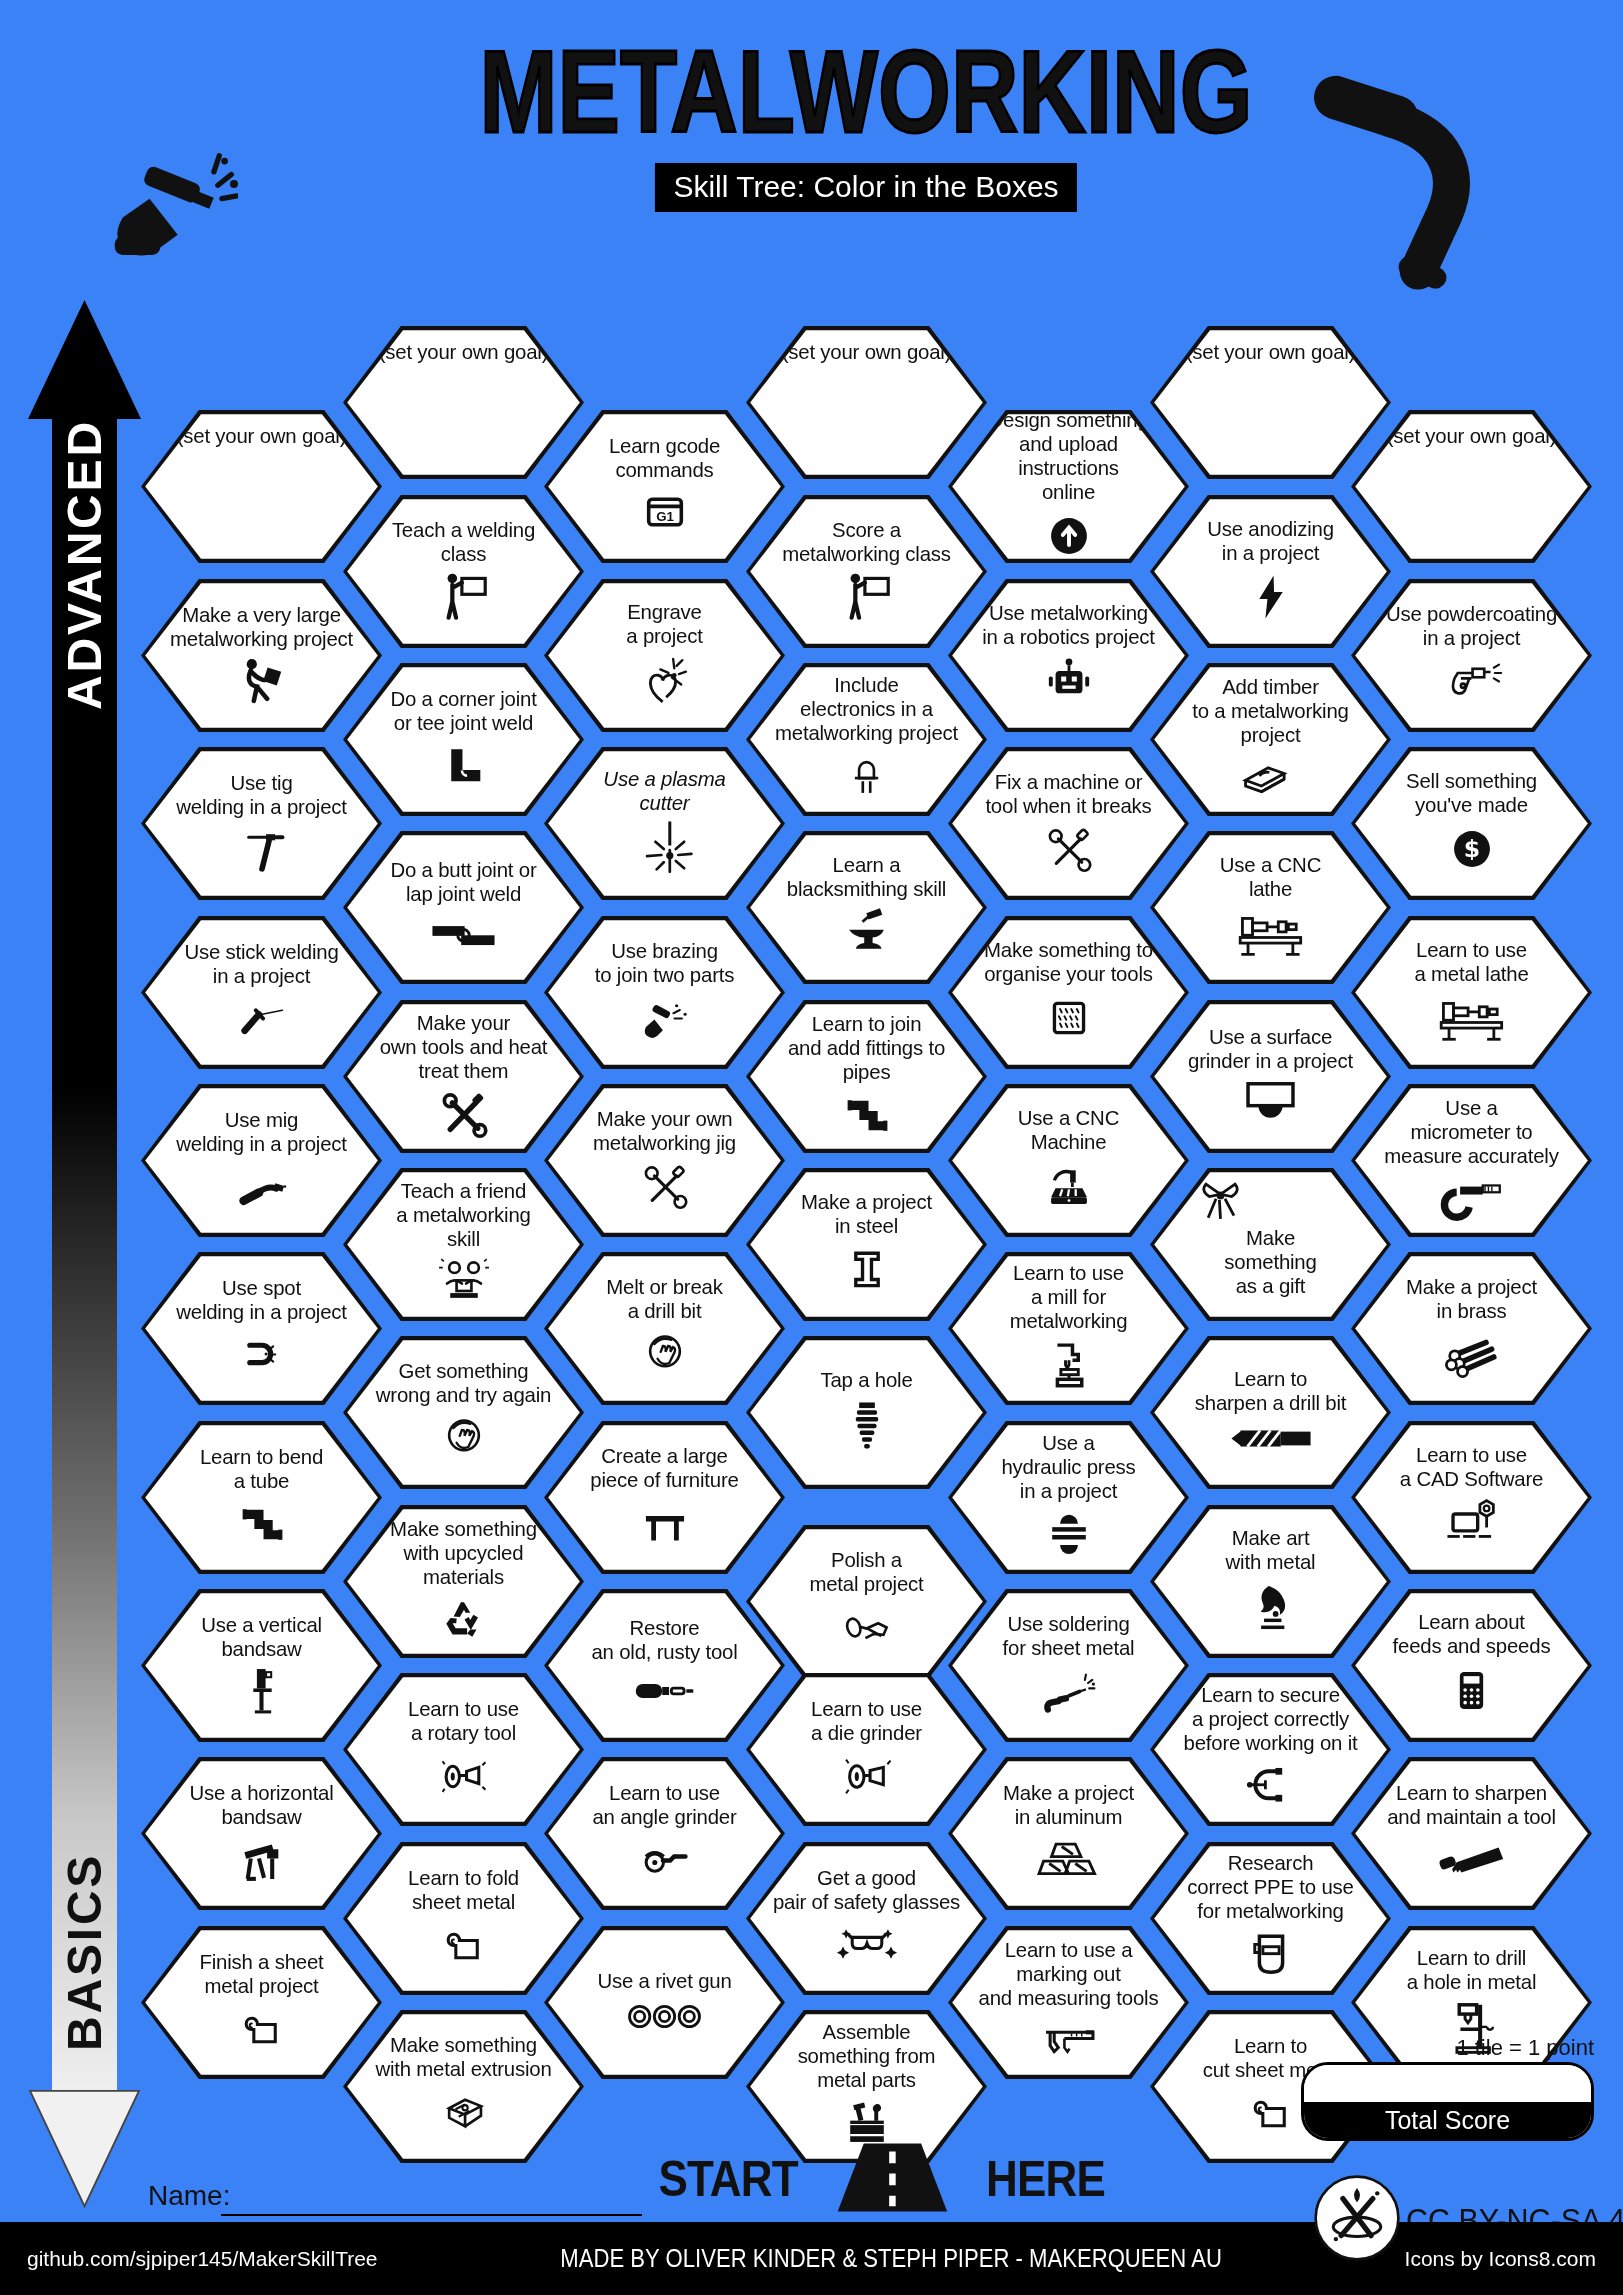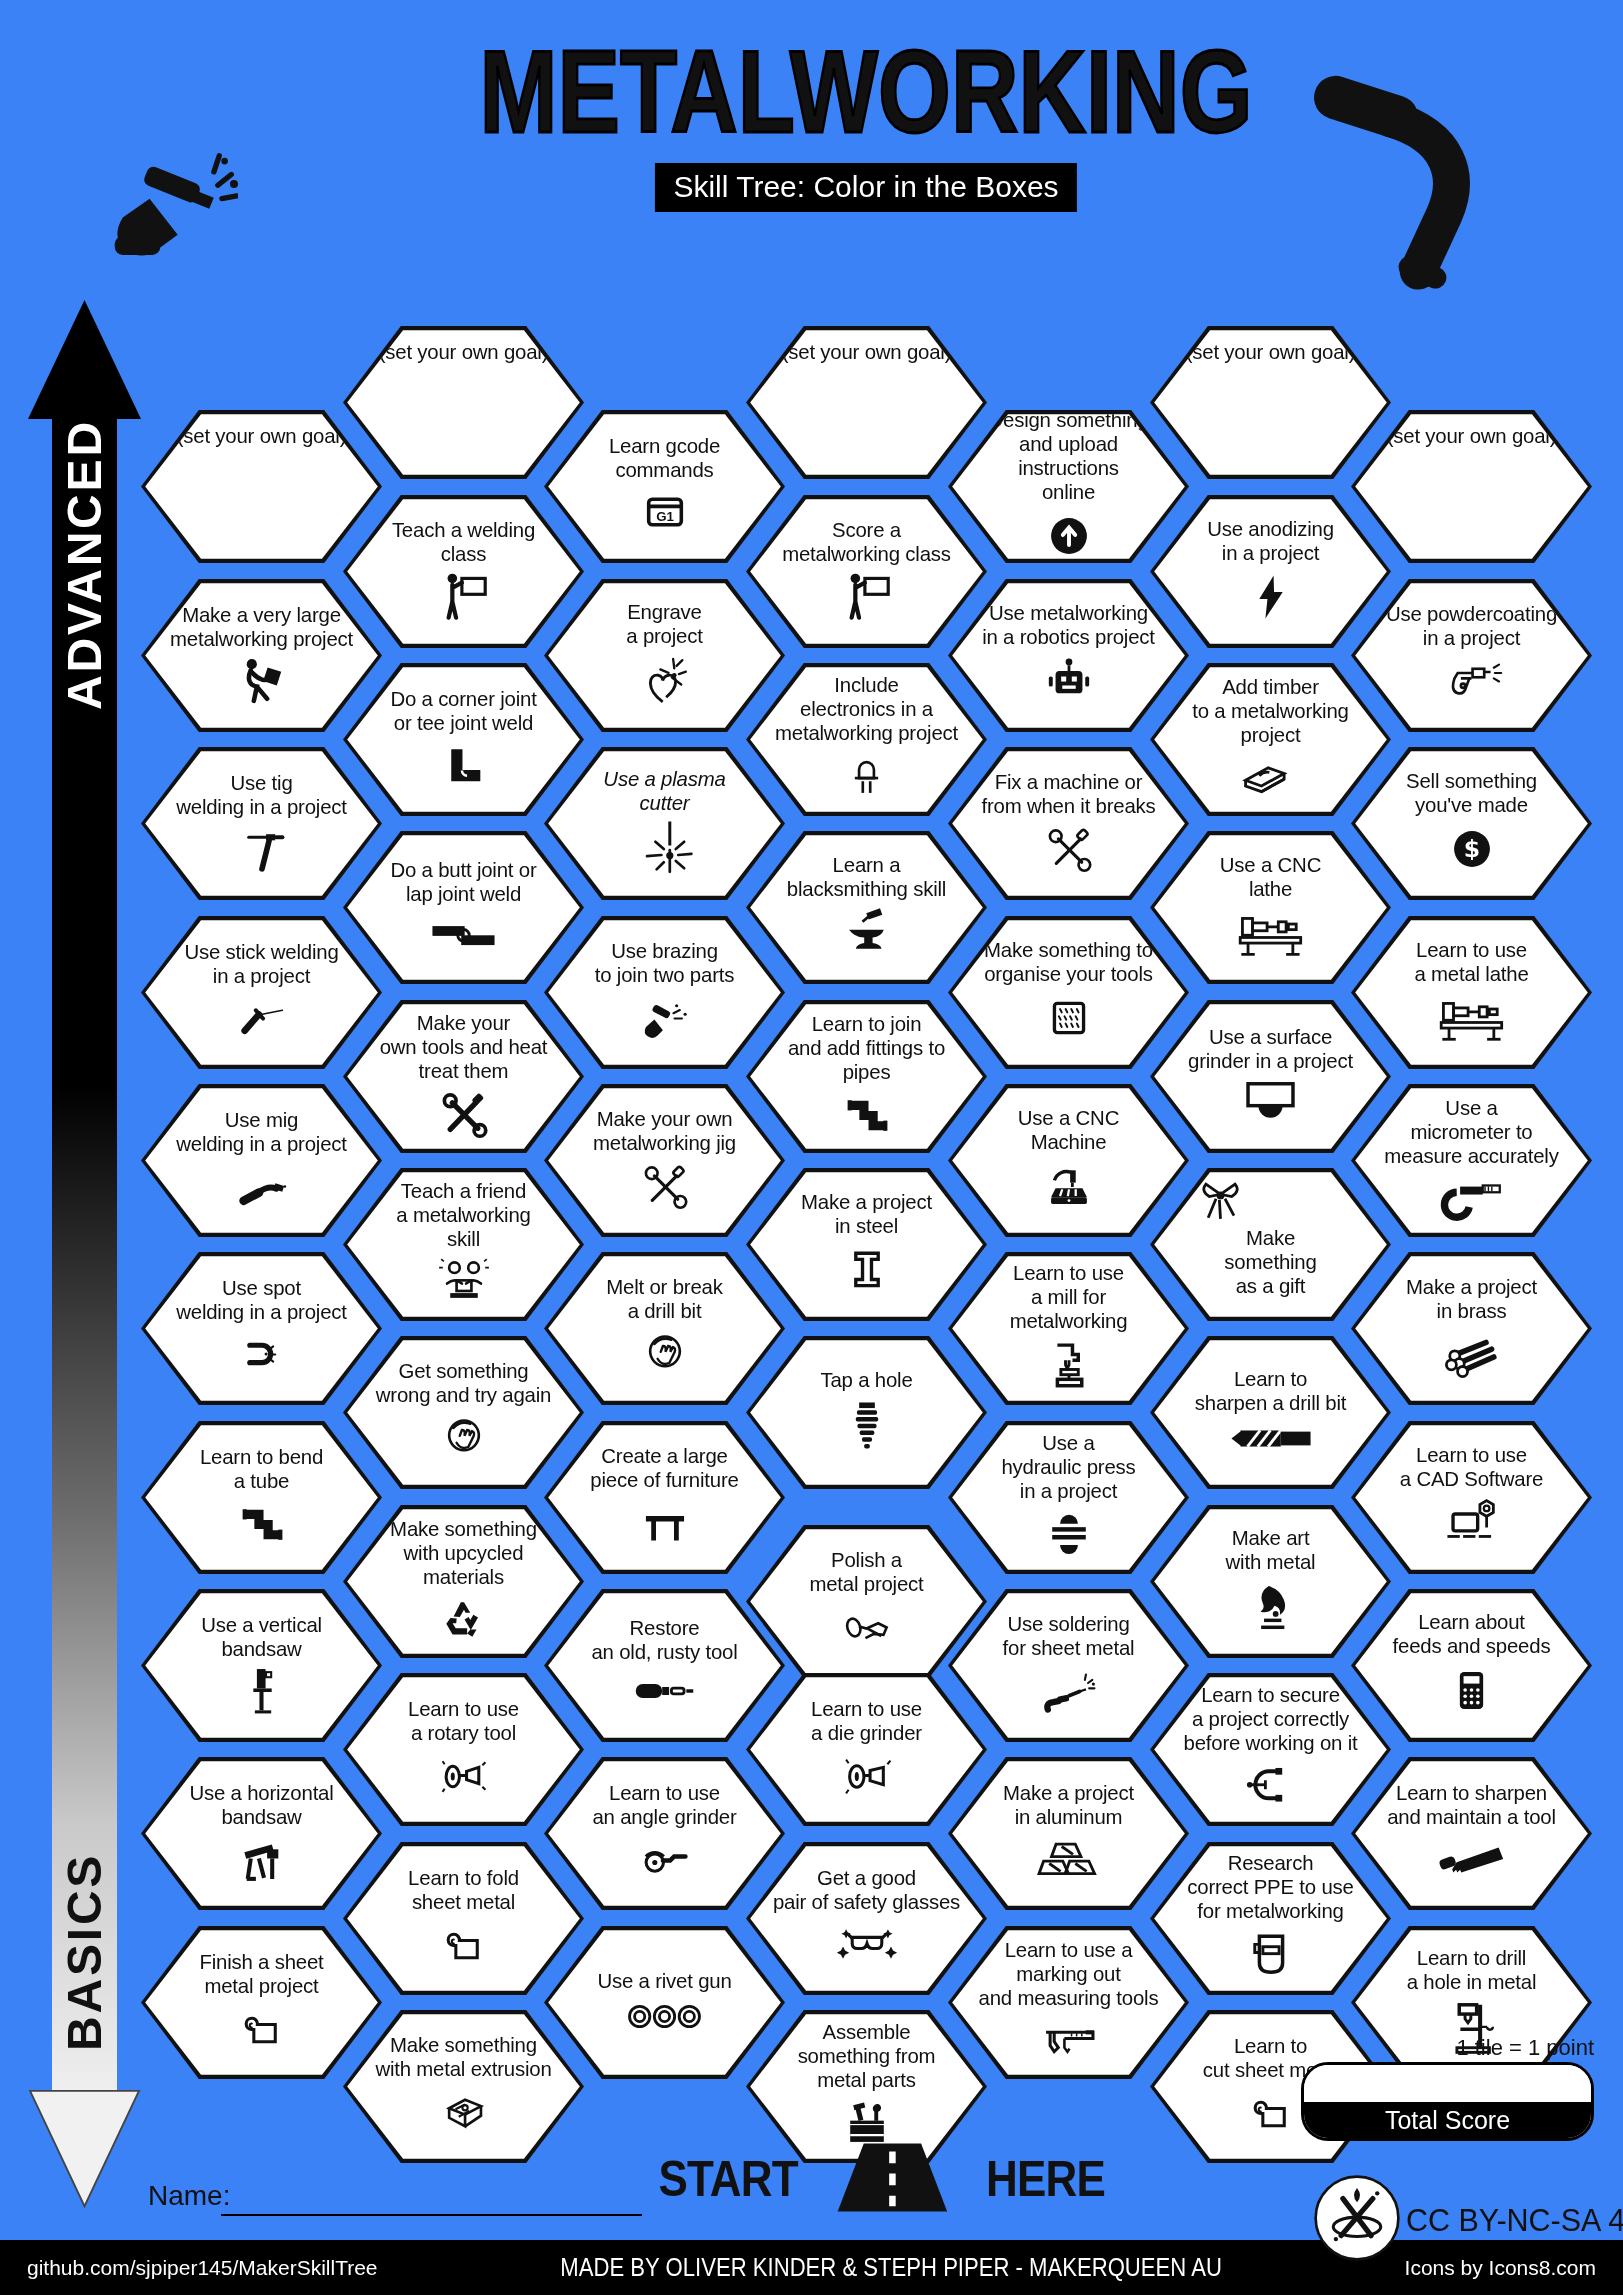--- a/index.html
+++ b/index.html
@@ -54,21 +54,21 @@
        border-bottom:2.3px solid #000;}
   .tile-note{position:absolute;right:29px;top:2035px;font-size:22px;}
   .score-box{position:absolute;left:1301px;top:2062px;width:293px;height:79px;
        border:3.2px solid #000;border-radius:27px;overflow:hidden;background:#fff;box-sizing:border-box;}
   .score-entry{height:36px;background:#fff;}
   .score-bar{position:absolute;left:0;right:0;bottom:0;height:36px;background:#000;color:#fff;
        display:flex;align-items:center;justify-content:center;font-size:25px;}
   .cc-text{position:absolute;left:1406px;top:2203px;font-size:30.5px;white-space:nowrap;}
   #cc-logo{position:absolute;left:1313px;top:2174px;z-index:5;}
 
-  .footer{position:absolute;left:0;right:0;bottom:0;height:55px;background:#000;color:#fff;
+  .footer{position:absolute;left:0;right:0;bottom:0;height:73px;background:#000;color:#fff;
        display:flex;align-items:center;justify-content:space-between;padding:0 27px;z-index:2;}
   .footer .f-left{font-size:21px;}
   .footer .f-center{font-size:26px;transform:scaleX(.85);white-space:nowrap;}
   .footer .f-right{font-size:21px;}
 </style>
 </head>
 <body>
 
 <div class="page">
 
@@ -635,21 +635,21 @@
               <rect x="79" y="42" width="7" height="18" rx="3" fill="#111"></rect>
               <rect x="36" y="42" width="9" height="9" fill="#fff"></rect>
               <rect x="55" y="42" width="9" height="9" fill="#fff"></rect>
               <rect x="38" y="58" width="24" height="6" fill="#fff"></rect>
             </svg></div>
         </div>
       </div>
       <div class="hex" style="left: 948px; top: 747px;">
         <div class="hex-inner">
           <div class="hex-label">Fix a machine or
-from when it breaks</div>
+tool when it breaks</div>
           <div class="hex-icon"><svg width="58" height="53" viewBox="0 0 100 100">
               <path d="M26 76 L72 30" stroke="#111" stroke-width="6" stroke-linecap="round"></path>
               <rect x="66" y="16" width="18" height="13" rx="4" fill="none" stroke="#111" stroke-width="5" transform="rotate(-45 75 22)"></rect>
               <path d="M30 30 L74 74" stroke="#111" stroke-width="6" stroke-linecap="round"></path>
               <circle cx="25" cy="25" r="11" fill="none" stroke="#111" stroke-width="5"></circle>
               <circle cx="79" cy="79" r="11" fill="none" stroke="#111" stroke-width="5"></circle>
             </svg></div>
         </div>
       </div>
       <div class="hex" style="left: 948px; top: 916px;">

